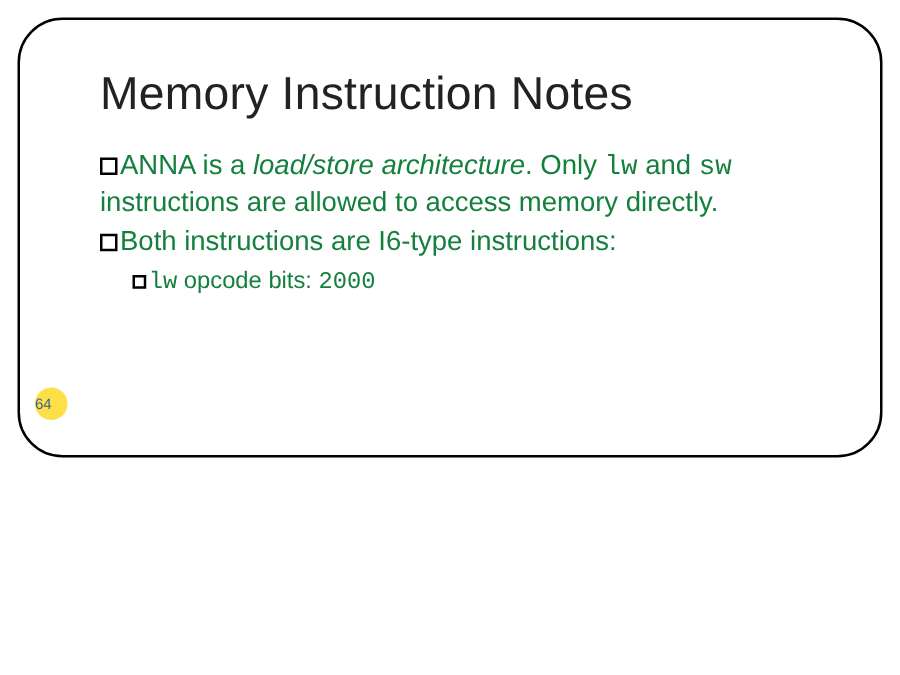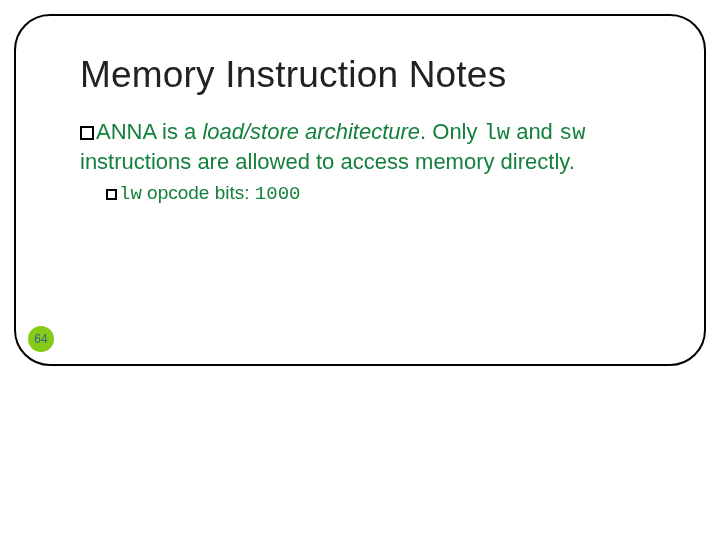--- a/index.html
+++ b/index.html
@@ -62,52 +62,55 @@
   .mono { font-family: "Courier New", Courier, monospace; }
   .sub {
     margin-left: 26px;
     font-size: 19px;
     margin-top: 6px;
   }
   .sub .bullet-row { margin-bottom: 2px; }
   .pagenum {
     position: absolute;
     left: 28px;
-    bottom: 28px;
+    bottom: 44px;
     width: 26px;
     height: 26px;
     border-radius: 50%;
-    background: #84cc16;
+    background: #fde047;
     color: #37648e;
     font-size: 12px;
     display: flex;
     align-items: center;
-    justify-content: center;
+    justify-content: flex-start;
   }
   .para1 { margin-bottom: 4px; }
 </style>
 </head>
 <body>
 
 <div class="slide">
   <div class="frame"></div>
 
   <div class="content">
     <h1 class="title">Memory Instruction Notes</h1>
 
     <div class="body">
 
       <div class="bullet-row para1">
         <span class="square"></span><span>ANNA is a </span><span class="italic">load/store architecture</span><span>.  Only </span><span class="mono">lw</span><span> and </span><span class="mono">sw</span><span> instructions are allowed to access memory directly.</span>
       </div>
 
+      <div class="bullet-row">
+        <span class="square"></span><span>Both instructions are I6-type instructions:</span>
+      </div>
 
       <div class="sub">
         <div class="bullet-row">
-          <span class="square-sm"></span><span class="mono">lw</span><span> opcode bits: </span><span class="mono">1000</span>
+          <span class="square-sm"></span><span class="mono">lw</span><span> opcode bits: </span><span class="mono">2000</span>
         </div>
       </div>
 
     </div>
   </div>
 
   <div class="pagenum">
     <span>64</span>
   </div>
 </div>

